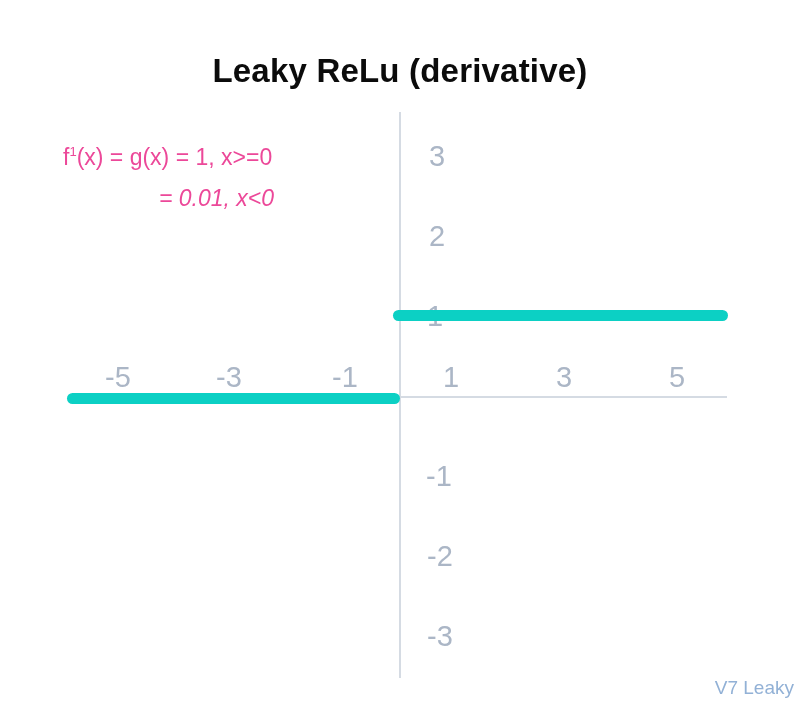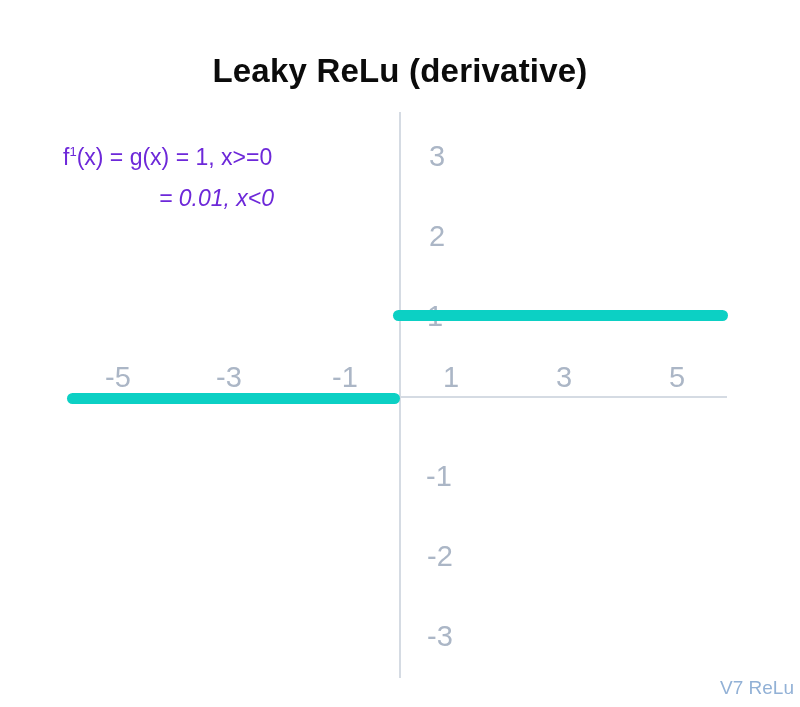--- a/index.html
+++ b/index.html
@@ -21,21 +21,21 @@
     font-size: 33px;
     font-weight: 700;
     color: #0b0b0b;
     letter-spacing: 0.2px;
   }
   .formula {
     position: absolute;
     top: 141px;
     left: 63px;
     font-size: 23px;
-    color: #6d28d9;
+    color: #ec4899;
     line-height: 32px;
     white-space: nowrap;
   }
   .formula sup {
     font-size: 13px;
     vertical-align: super;
     line-height: 0;
   }
   .formula .line2 {
     margin-left: 96px;
@@ -111,15 +111,15 @@
   <span class="tick" style="left:437px; top:156px;">3</span>
   <span class="tick" style="left:437px; top:236px;">2</span>
   <span class="tick" style="left:435px; top:316px;">1</span>
   <span class="tick" style="left:439px; top:476px;">-1</span>
   <span class="tick" style="left:440px; top:556px;">-2</span>
   <span class="tick" style="left:440px; top:636px;">-3</span>
 
   <div class="seg seg-pos"></div>
   <div class="seg seg-neg"></div>
 
-  <div class="watermark">V7 ReLu</div>
+  <div class="watermark">V7 Leaky</div>
 
 </div>
 
 </body></html>

